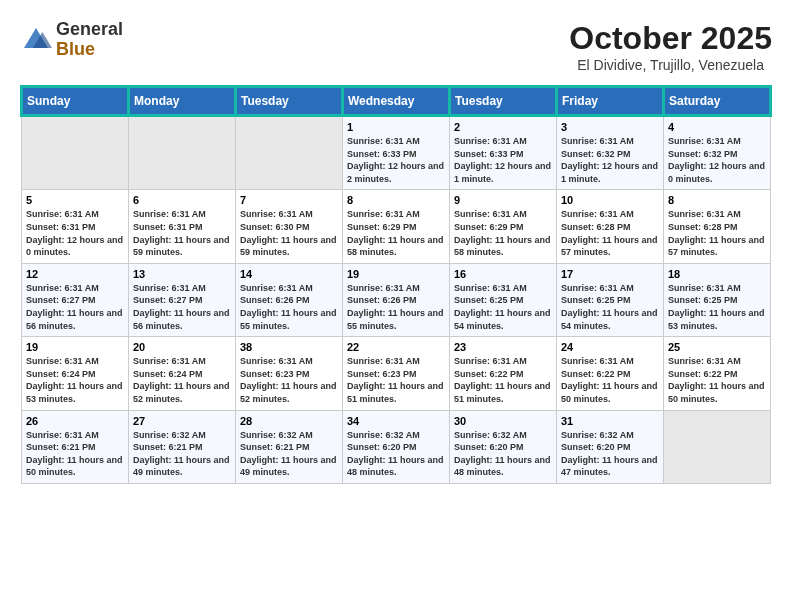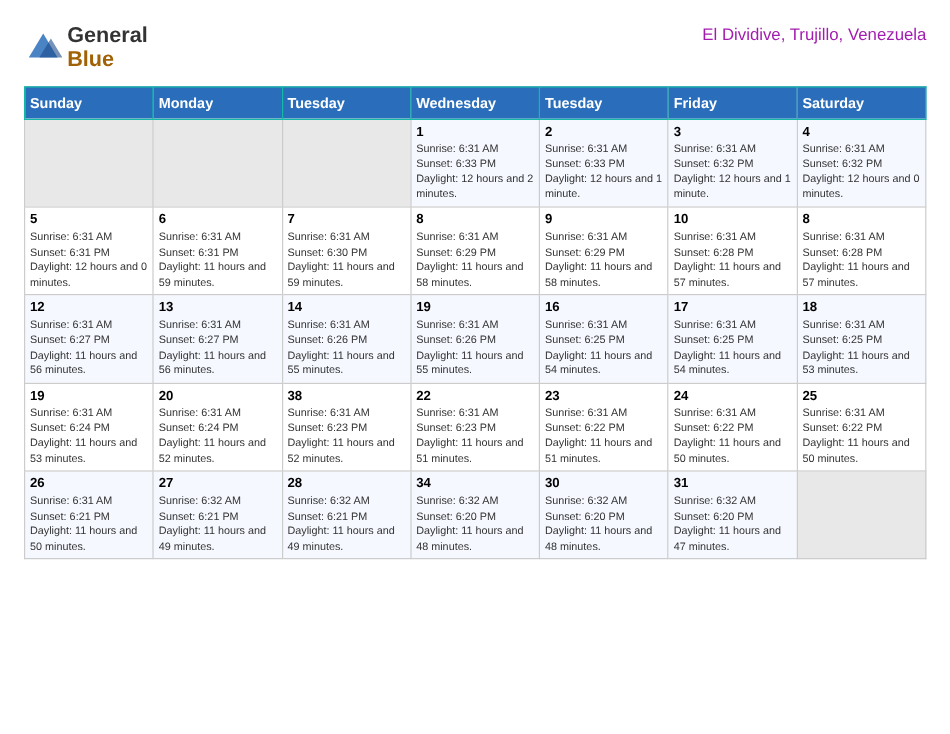--- a/index.html
+++ b/index.html
@@ -33,37 +33,38 @@
       height: 32px;
     }
     .title-block { text-align: right; }
     .month-title {
       font-size: 32px;
       font-weight: bold;
       color: #222;
     }
     .location {
       font-size: 14px;
-      color: #a21caf;
+      color: #404040;
+      text-align: center;
     }
     table {
       width: 100%;
       border-collapse: collapse;
       font-size: 10px;
     }
     thead tr {
       background-color: #2a6ebb;
       color: #fff;
     }
     thead th {
       padding: 6px 4px;
       text-align: left;
       font-size: 12px;
       font-weight: bold;
-      border: 1px solid #14b8a6;
+      border: 3px solid #14b8a6;
     }
     tbody tr {
       vertical-align: top;
     }
     tbody td {
       border: 1px solid #ccc;
       padding: 4px;
       vertical-align: top;
       width: calc(100% / 7);
       min-height: 80px;
@@ -77,20 +78,21 @@
     .day-num {
       font-weight: bold;
       font-size: 11px;
       display: block;
       margin-bottom: 2px;
     }
     .day-info {
       font-size: 9px;
       color: #333;
       line-height: 1.4;
+      font-weight: bold;
     }
     .empty-cell {
       background-color: #e8e8e8 !important;
     }
   </style>
 </head>
 <body>
 
 <div>
   <div class="header">
@@ -98,20 +100,21 @@
       <svg class="logo-icon" viewBox="0 0 40 40">
         <polygon points="20,5 35,30 5,30" fill="#2a6ebb" opacity="0.85"></polygon>
         <polygon points="28,10 40,30 16,30" fill="#1a4a8a" opacity="0.6"></polygon>
       </svg>
       <div class="logo-text">
         <div class="logo-general">General</div>
         <div class="logo-blue">Blue</div>
       </div>
     </div>
     <div class="title-block">
+      <div class="month-title">October 2025</div>
       <div class="location">El Dividive, Trujillo, Venezuela</div>
     </div>
   </div>
 
   <table>
     <thead>
       <tr>
       <th>Sunday</th>
           <th>Monday</th>
           <th>Tuesday</th>

